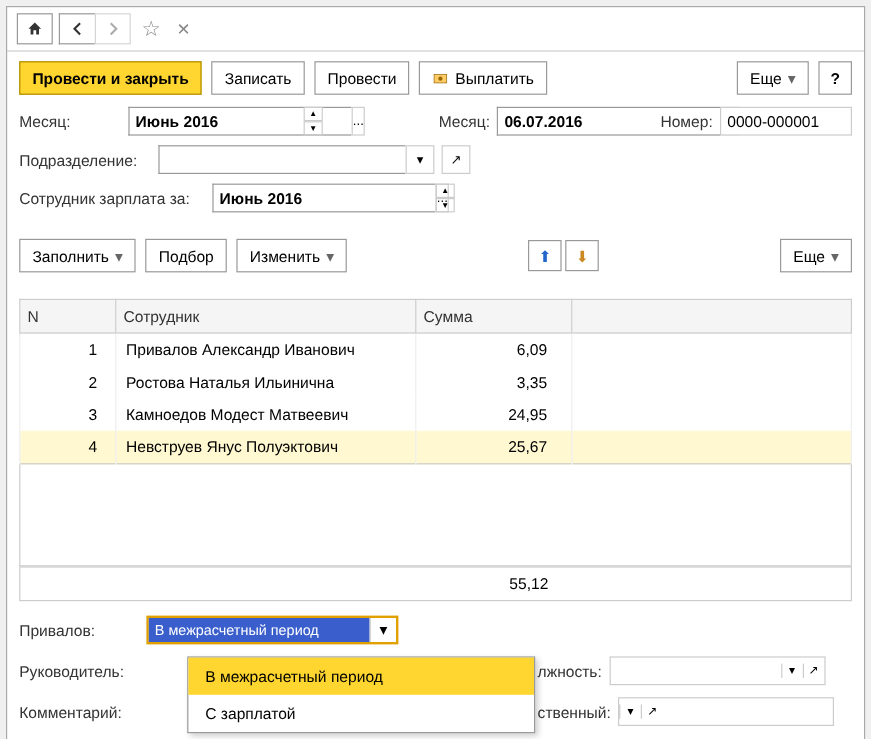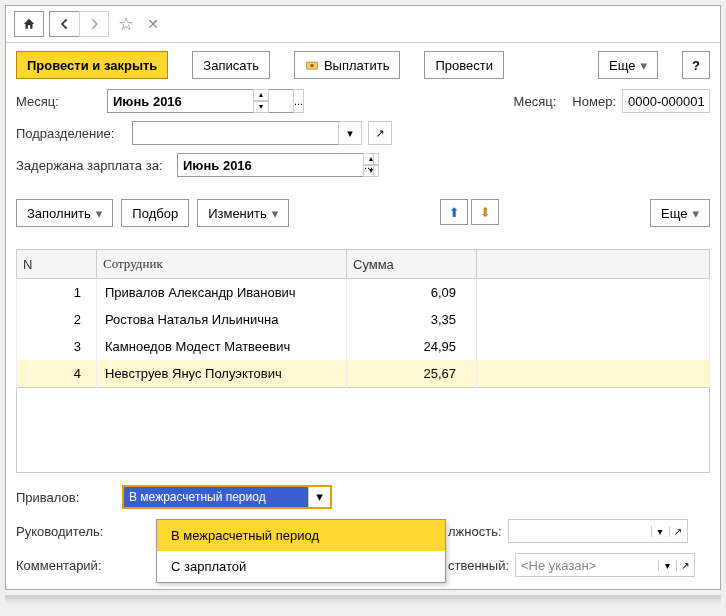--- a/index.html
+++ b/index.html
@@ -7,46 +7,46 @@
 .window { background: #fff; border: 1px solid #aaa; width: 716px; position: relative; }
 .header { display: flex; align-items: center; padding: 5px 8px; border-bottom: 1px solid #ccc; gap: 5px; }
 .nav-btn { background: #fff; border: 1px solid #999; width: 30px; height: 26px; display: flex; align-items: center; justify-content: center; cursor: pointer; }
 .nav-btn.disabled { opacity: 0.4; }
 .nav-group { display: flex; }
 .nav-group .nav-btn:first-child { border-right: none; }
 .star-icon { font-size: 18px; color: #888; padding: 0 4px; }
 .title { font-size: 15px; color: #333; flex: 1; white-space: nowrap; overflow: hidden; }
 .close-btn { font-size: 14px; color: #888; cursor: pointer; padding: 0 4px; }
 .body-area { padding: 8px 10px 12px; }
-.toolbar { display: flex; align-items: center; gap: 24px; margin-bottom: 10px; }
+.toolbar { display: flex; align-items: center; gap: 8px; margin-bottom: 10px; }
 .btn { background: #fff; border: 1px solid #999; padding: 5px 10px; height: 28px; display: flex; align-items: center; cursor: pointer; gap: 5px; }
 .btn-primary { background: #ffd630; border-color: #b08b00; font-weight: bold; }
 .btn-more::after { content: ' ▾'; color: #666; }
 .spacer { flex: 1; }
 .btn-help { width: 28px; justify-content: center; font-weight: bold; }
 .row { display: flex; align-items: center; gap: 6px; margin-bottom: 8px; }
 .label { min-width: auto; color: #333; }
 .input { border: 1px solid #999; background: #fff; height: 24px; padding: 0 5px; flex: 1; }
 .input-sm { border: 1px solid #ccc; background: #fff; height: 24px; padding: 0 5px; }
 .icon-btn { border: 1px solid #ccc; background: #fff; width: 24px; height: 24px; display: flex; align-items: center; justify-content: center; cursor: pointer; font-size: 11px; }
 .combo { display: flex; }
 .combo .input { border-right: none; font-weight: bold; }
 .combo .icon-btn { border-left: 1px solid #ccc; }
 .stepper { display: flex; flex-direction: column; }
 .stepper span { border: 1px solid #ccc; width: 16px; height: 12px; font-size: 8px; text-align: center; line-height: 10px; cursor: pointer; }
-.action-row { display: flex; align-items: flex-start; gap: 8px; margin: 22px 0; }
+.action-row { display: flex; align-items: center; gap: 8px; margin: 22px 0; }
 .arrow-btn { border: 1px solid #999; background: #fff; width: 28px; height: 26px; display: flex; align-items: center; justify-content: center; cursor: pointer; }
 .arrow-up { color: #2266cc; }
 .arrow-down { color: #cc8822; }
 .table { border: 1px solid #ccc; border-collapse: collapse; width: 100%; }
 .table th { background: #f5f5f5; border: 1px solid #ccc; padding: 6px; text-align: left; font-weight: normal; color: #333; }
 .table td { border-left: 1px solid #eee; border-right: 1px solid #eee; padding: 6px 8px; }
 .table tr:nth-child(even) td { background: #fff; }
 .col-n { width: 80px; text-align: right; padding-right: 15px !important; }
-.col-emp { width: 250px; font-family: Liberation Serif, serif; }
+.col-emp { width: 250px; }
 .col-sum { width: 130px; text-align: right; padding-right: 20px !important; }
 .row-highlight td { background: #fff8d0 !important; }
 .table-spacer { height: 85px; border: 1px solid #ccc; border-top: none; }
 .total-row { border: 1px solid #ccc; border-top: 1px solid #ccc; display: flex; padding: 6px 0; }
 .total-row .tn { width: 80px; }
 .total-row .te { width: 250px; }
 .total-row .ts { width: 130px; text-align: right; padding-right: 20px; }
 .dropdown-selected { border: 2px solid #e0a000; background: #fff; display: flex; width: 210px; }
 .dropdown-selected input { border: none; background: #3a5fcd; color: #fff; padding: 3px 5px; flex: 1; font-size: 12px; }
 .dropdown-selected .dd-btn { width: 22px; text-align: center; cursor: pointer; border-left: 1px solid #ccc; line-height: 20px; }
@@ -83,60 +83,69 @@
       </div>
     </div>
     <span class="star-icon">☆</span>
     <span class="close-btn">✕</span>
   </div>
 
   <div class="body-area">
     <div class="toolbar">
       <button class="btn btn-primary">Провести и закрыть</button>
       <button class="btn">Записать</button>
+      <button class="btn">Провести</button>
       <button class="btn">
         <svg viewBox="0 0 24 24">
             <rect x="3" y="7" width="18" height="12" fill="#fc6" stroke="#960"></rect>
             <circle cx="12" cy="13" r="3" fill="#960"></circle>
           </svg>
         <span>Выплатить</span>
       </button>
-      <button class="btn">Провести</button>
       <div class="spacer"></div>
       <button class="btn btn-more">Еще</button>
       <button class="btn btn-help">?</button>
     </div>
 
     <div class="row">
       <span class="label" style="width:85px">Месяц:</span>
       <div class="combo" style="width:140px">
         <input class="input" value="Июнь 2016" style="">
         <span class="icon-btn">...</span>
       </div>
       <div class="stepper">
         <span>▴</span>
         <span>▾</span>
       </div>
       <div class="spacer"></div>
       <span class="label">Месяц:</span>
+      <div class="combo" style="width:120px">
+        <input class="input" value="06.07.2016" style="">
+        <span class="icon-btn">
+          <svg viewBox="0 0 24 24">
+              <rect x="3" y="5" width="18" height="16" fill="none" stroke="#666" stroke-width="2"></rect>
+              <line x1="3" y1="10" x2="21" y2="10" stroke="#666" stroke-width="2"></line>
+            </svg>
+        </span>
+      </div>
       <span class="label" style="margin-left:10px">Номер:</span>
-      <input class="input-sm" style="width: 88px;" value="0000-000001">
+      <input class="input-sm" style="width: 110px;" value="0000-000001">
     </div>
 
     <div class="row">
       <span class="label" style="width:110px">Подразделение:</span>
       <div class="combo" style="width:230px">
         <input class="input" value="" style="">
         <span class="icon-btn">▾</span>
       </div>
       <span class="icon-btn">↗</span>
     </div>
 
     <div class="row">
-      <span class="label" style="width:155px">Задержана зарплата за:</span>
+      <span class="label" style="width:155px">Сотрудник зарплата за:</span>
       <div class="combo" style="width:180px">
         <input class="input" value="Июнь 2016" style="">
         <span class="icon-btn">...</span>
       </div>
       <div class="stepper">
         <span>▴</span>
         <span>▾</span>
       </div>
     </div>
 
@@ -183,20 +192,25 @@
         </tr>
         <tr class="row-highlight">
           <td class="col-n">4</td>
           <td>Невструев Янус Полуэктович</td>
           <td class="col-sum">25,67</td>
           <td></td>
         </tr>
       </tbody>
     </table>
     <div class="table-spacer"></div>
+    <div class="total-row">
+      <div class="tn"></div>
+      <div class="te"></div>
+      <div class="ts">55,12</div>
+    </div>
 
     <div style="position:relative; margin-top:12px">
       <div class="row">
         <span class="label" style="width:100px">Привалов:</span>
         <div class="dropdown-selected">
           <input value="В межрасчетный период" style="">
           <span class="dd-btn">▾</span>
         </div>
       </div>
       <div class="dropdown-menu" style="left:140px">
@@ -213,21 +227,20 @@
           <span class="ib">▾</span>
           <span class="ib">↗</span>
         </div>
       </div>
 
       <div class="signer-row">
         <span class="label" style="width:100px">Комментарий:</span>
         <div style="width:320px"></div>
         <span class="label">ственный:</span>
         <div class="input-select" style="width:180px">
-          <span class="val" style="color:#888">&lt;Не указан&gt;</span>
           <span class="ib">▾</span>
           <span class="ib">↗</span>
         </div>
       </div>
     </div>
   </div>
 </div>
 <div class="shadow-line"></div>
 
 </body></html>

